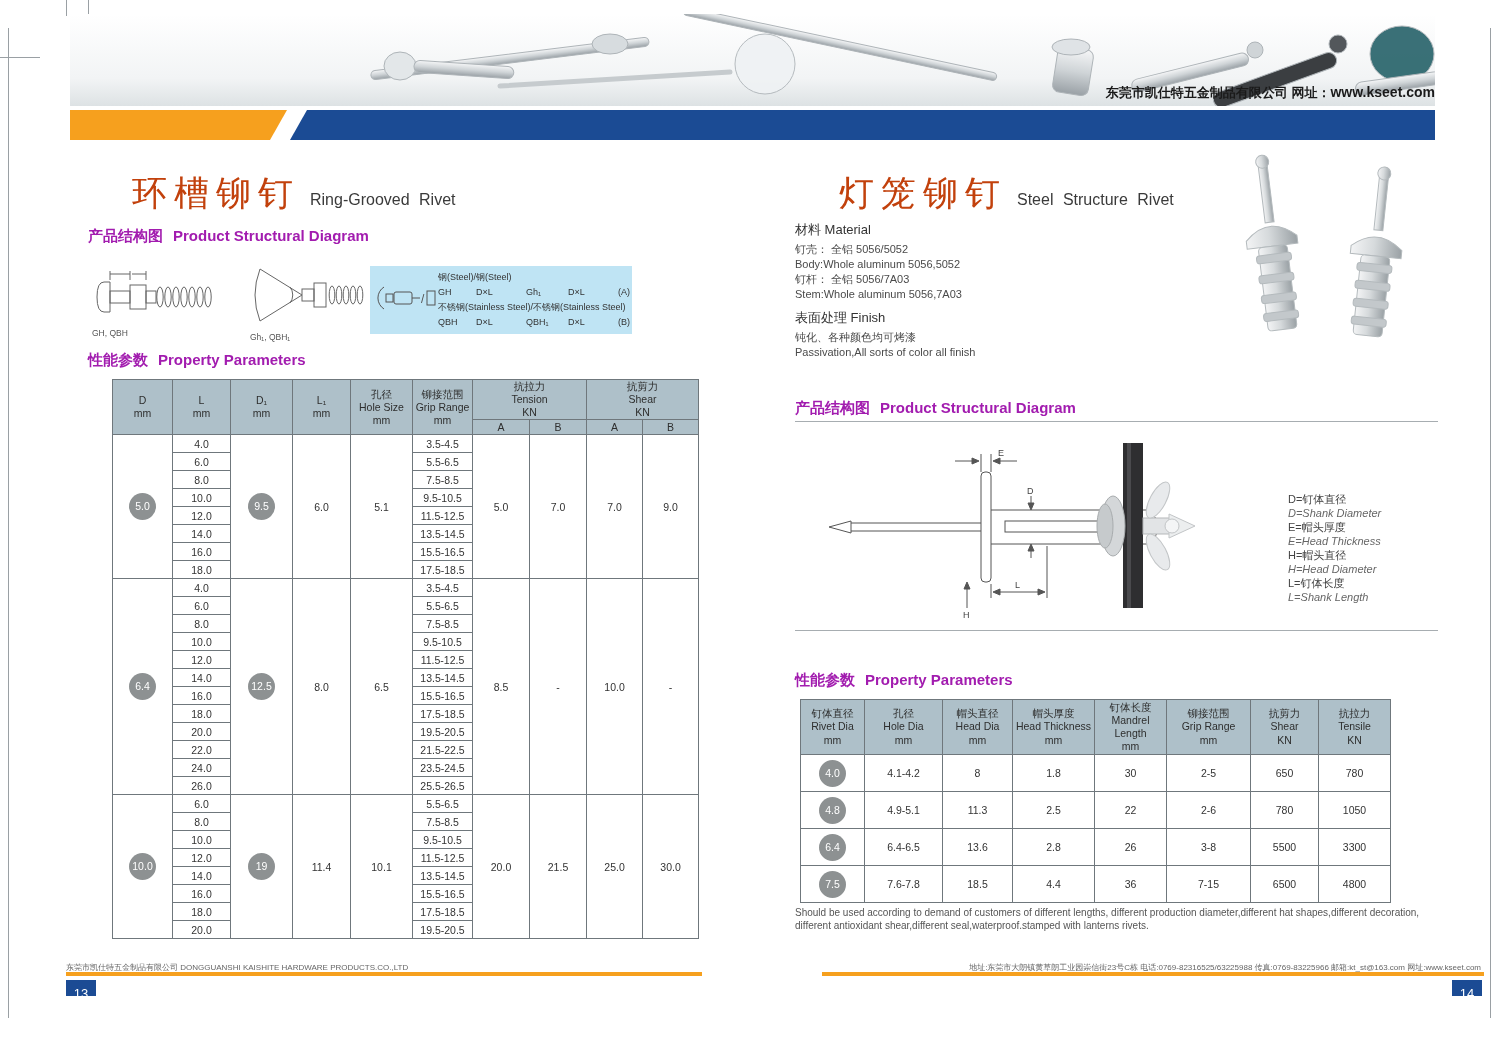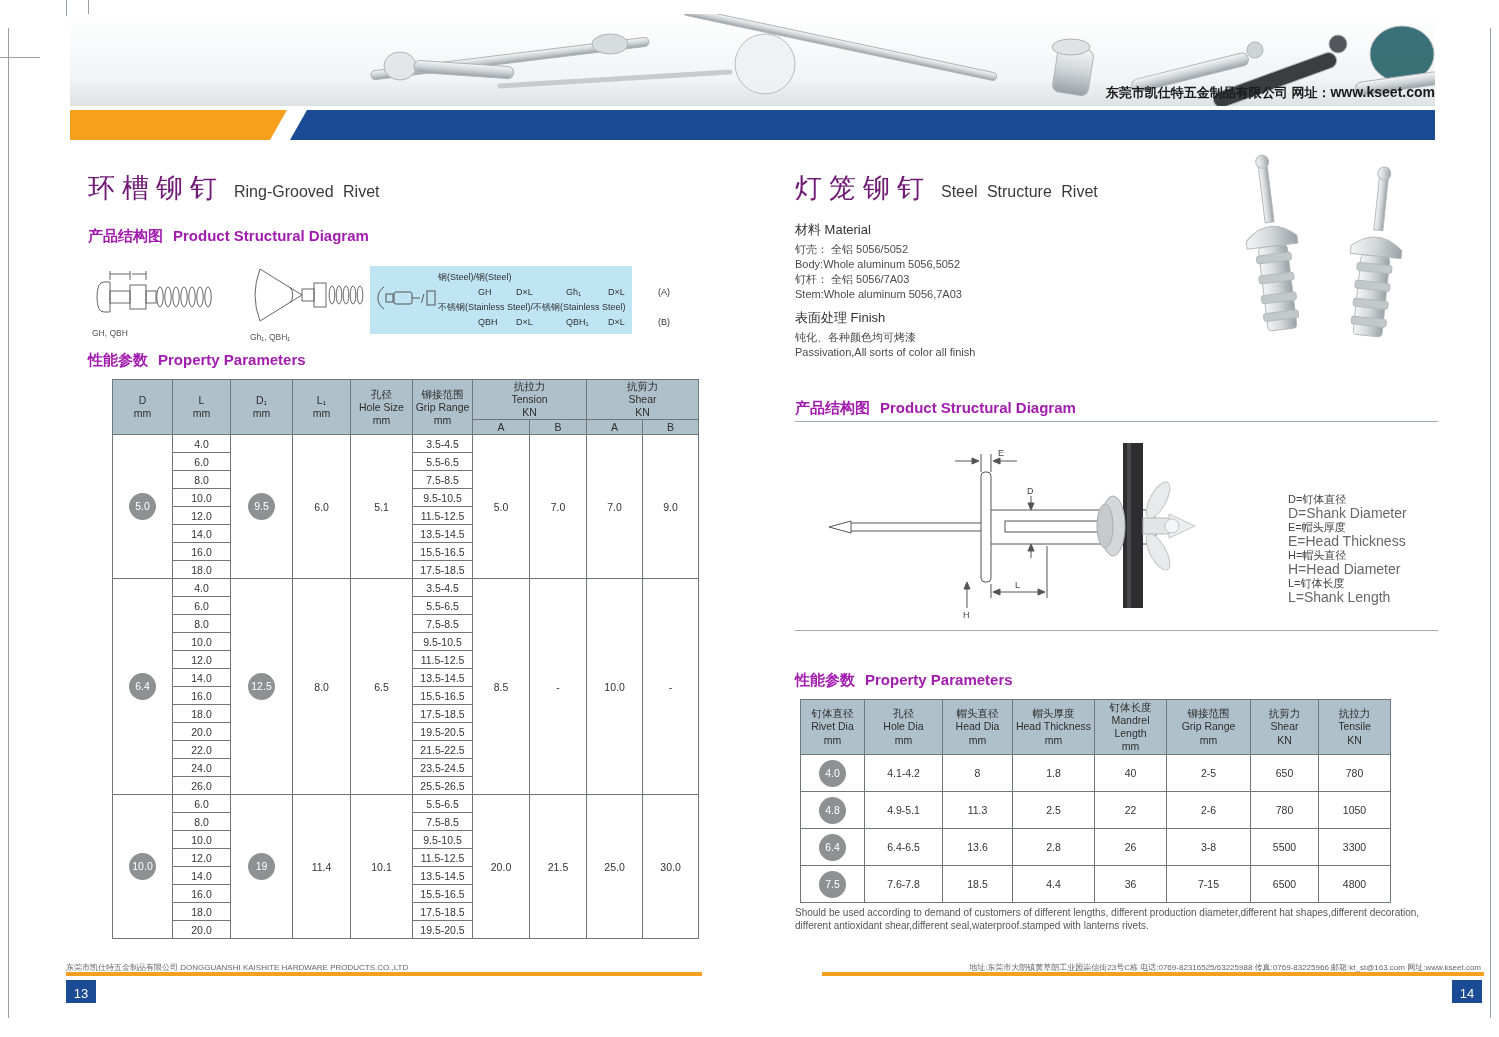--- a/index.html
+++ b/index.html
@@ -12,29 +12,29 @@
   .banner{left:70px;top:14px;width:1365px;height:92px;overflow:hidden;}
   .company-line{right:64px;top:84px;font-size:13px;font-weight:bold;color:#1a1a1a;white-space:nowrap;}
   .company-line .site{font-size:14px;}
   .bars{left:70px;top:110px;width:1365px;height:30px;}
   .bar-orange{position:absolute;left:0;top:0;width:240px;height:30px;background:#F6A01E;
               clip-path:polygon(0 0,217px 0,200px 100%,0 100%);}
   .bar-blue{position:absolute;left:200px;top:0;width:1165px;height:30px;background:#1B4B94;
             clip-path:polygon(37px 0,1165px 0,1165px 100%,20px 100%);}
   
   .big-title{white-space:nowrap;}
-  .big-title .cn{font-size:27px;letter-spacing:7px;color:#701a75;font-weight:500;}
+  .big-title .cn{font-size:35px;letter-spacing:7px;color:#c2410c;font-weight:500;margin-left:44px;}
   .big-title .en{font-size:16px;color:#3a3a3a;margin-left:10px;word-spacing:5px;}
   .sec-head{font-size:15px;font-weight:bold;color:#a21caf;white-space:nowrap;}
   .sec-head .en{margin-left:10px;}
   
   .infobox{left:370px;top:266px;width:262px;height:68px;background:#BFE4F4;display:flex;align-items:center;}
   .infobox .icon{width:68px;text-align:center;flex:0 0 68px;}
   .infobox .lines{flex:1;font-size:9px;color:#333;line-height:15px;}
-  .spec-row{display:flex;margin-left:40px;}
+  .spec-row{display:flex;}
   .spec-row span{display:inline-block;}
   .spec-row .c0{width:38px;} .spec-row .c1{width:50px;} .spec-row .c2{width:42px;}
   .spec-row .c3{width:50px;} .spec-row .c4{width:26px;}
   
   table{border-collapse:collapse;table-layout:fixed;}
   th,td{border:1px solid #6f777c;text-align:center;padding:0;white-space:pre-line;}
   thead th{background:#AEC0C9;font-weight:normal;font-size:10.5px;line-height:1.25;color:#2e2e2e;}
   tbody td{font-size:10.5px;color:#333;}
   #left-table{width:586px;}
   #left-table thead tr.r1 th{height:34px;}
@@ -42,29 +42,29 @@
   #left-table tbody tr{height:18px;}
   #right-table{width:590px;}
   #right-table thead th{height:54px;}
   #right-table tbody tr{height:37px;}
   .gcircle{display:inline-block;width:27px;height:27px;border-radius:50%;background:#8D9192;
            color:#fff;font-size:10.5px;line-height:27px;text-align:center;}
   
   .mat-head{font-size:13px;color:#333;margin-bottom:3px;}
   .mat-line{font-size:11px;color:#4a4a4a;line-height:15px;}
   .legend-line-cn{font-size:11px;color:#444;line-height:14px;}
-  .legend-line-en{font-size:14px;color:#666;line-height:14px;}
+  .legend-line-en{font-size:11px;color:#666;line-height:14px;font-style:italic;}
   .rule{position:absolute;height:1px;background:#a7adb1;}
   .note-cn{font-size:11px;color:#333;line-height:15px;}
   .note-en{font-size:10px;color:#555;line-height:13px;}
   .diagram-label{font-size:8.5px;color:#555;text-align:left;}
   
   .foot-small{font-size:8px;color:#666;white-space:nowrap;}
   .foot-bar{position:absolute;height:4px;background:#F6A01E;}
-  .page-num{position:absolute;width:30px;height:23px;background:#1B4B94;color:#fff;
+  .page-num{position:absolute;width:30px;height:16px;background:#1B4B94;color:#fff;
             font-size:13px;line-height:28px;text-align:center;}
 </style>
 </head>
 <body>
 
 <div id="page">
 
   <div class="mark" style="left:8px;top:28px;width:1px;height:990px;"></div>
   <div class="mark" style="left:1490px;top:28px;width:1px;height:990px;"></div>
   <div class="mark" style="left:0;top:57px;width:40px;height:1px;"></div>
@@ -540,21 +540,21 @@
 Tensile
 KN</th>
           </tr>
         </thead>
       <tbody id="right-tbody">
           <tr>
             <td><span class="gcircle">4.0</span></td>
             <td>4.1-4.2</td>
             <td>8</td>
             <td>1.8</td>
-            <td>40</td>
+            <td>30</td>
             <td>2-5</td>
             <td>650</td>
             <td>780</td>
           </tr>
           <tr>
             <td><span class="gcircle">4.8</span></td>
             <td>4.9-5.1</td>
             <td>11.3</td>
             <td>2.5</td>
             <td>22</td>

